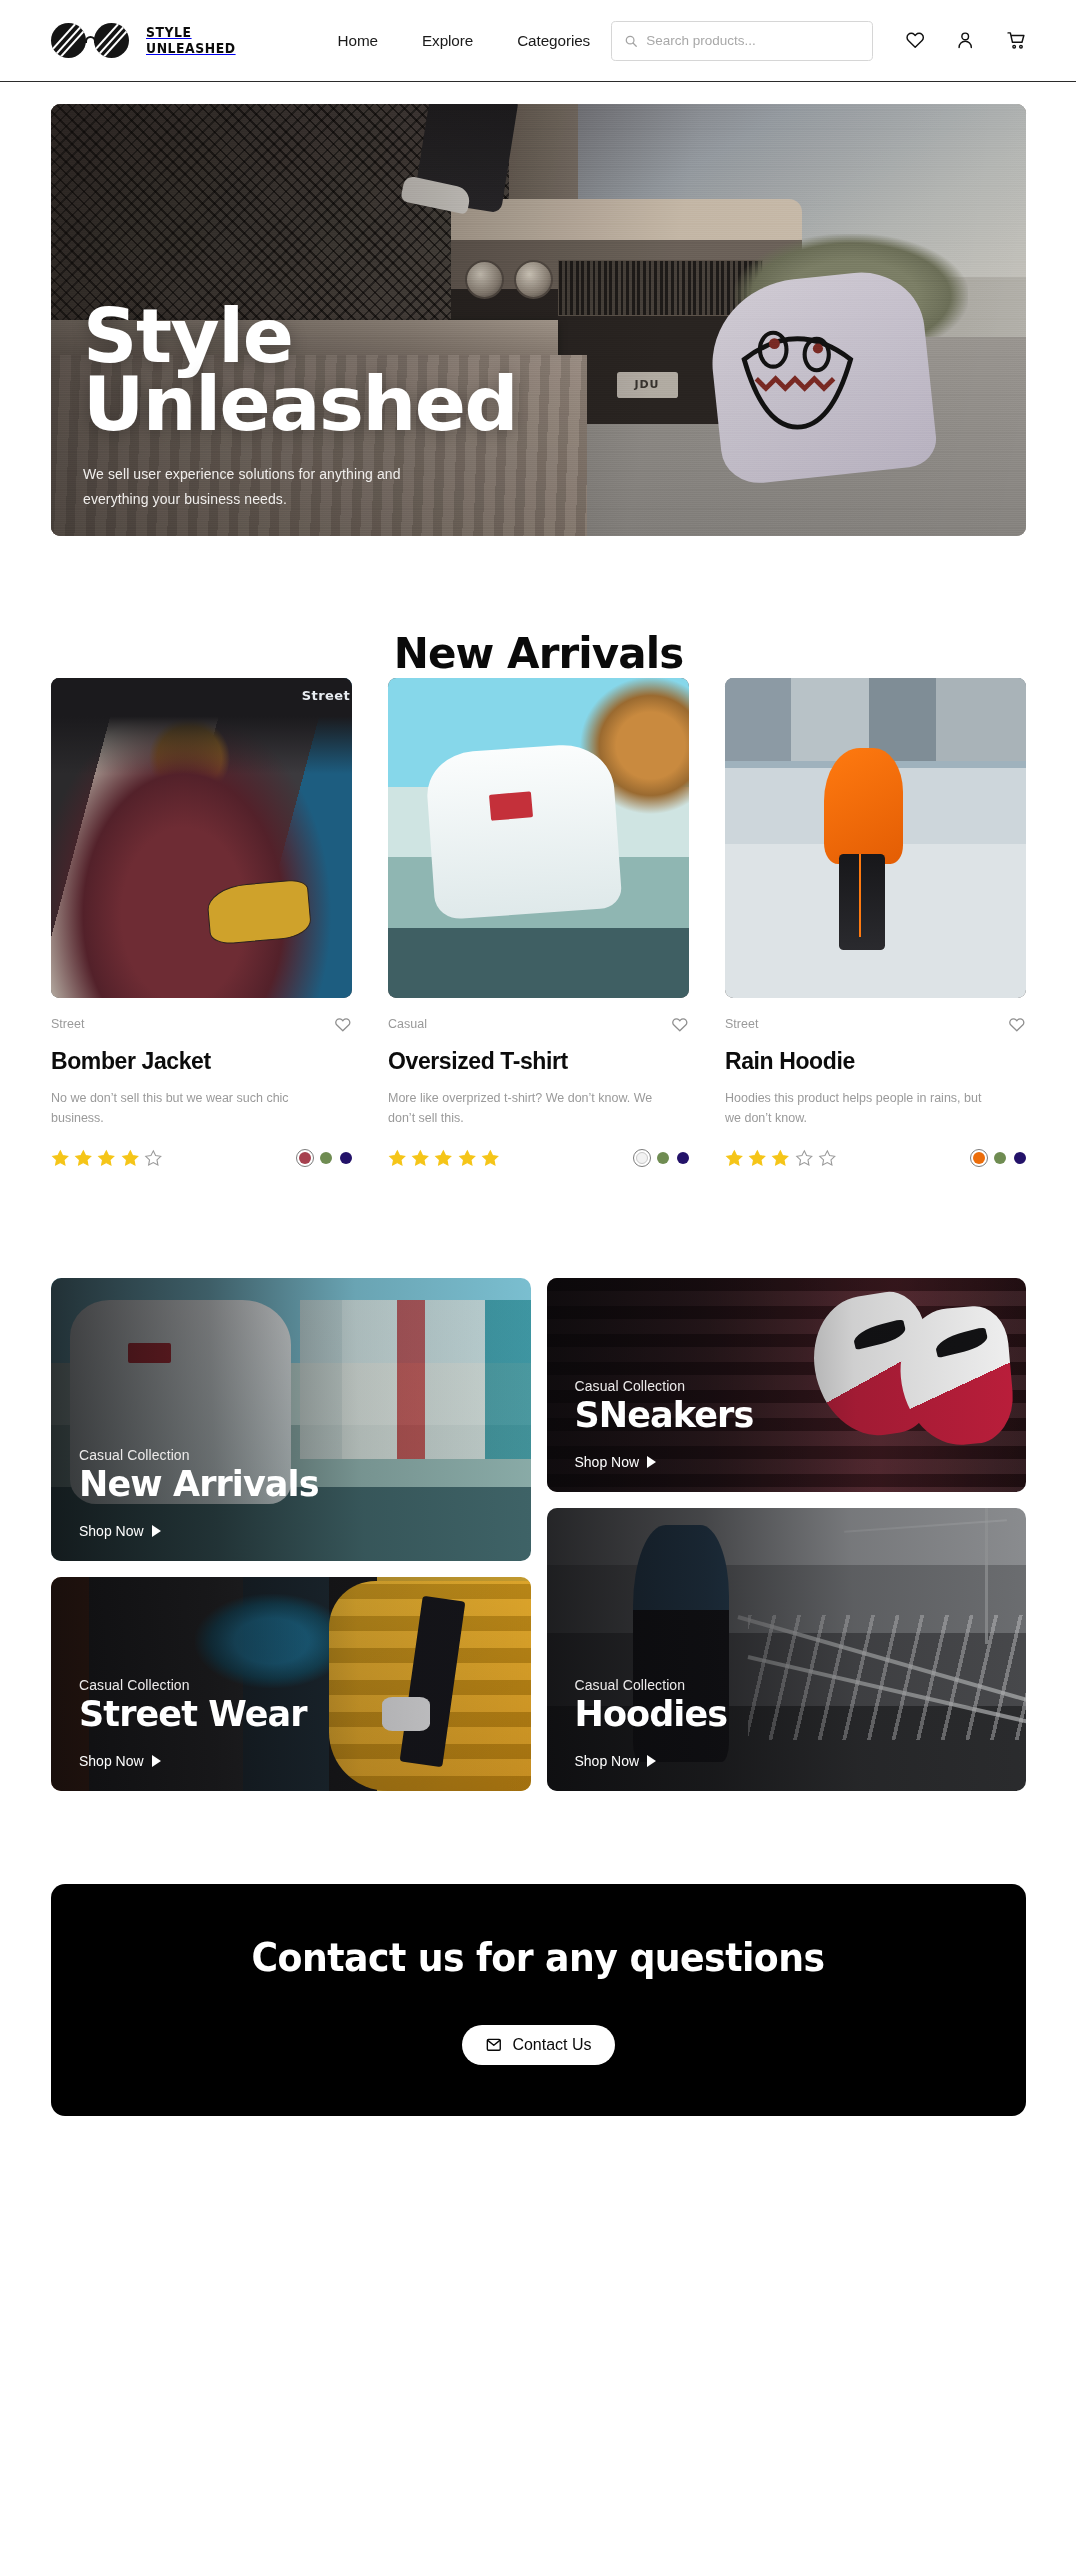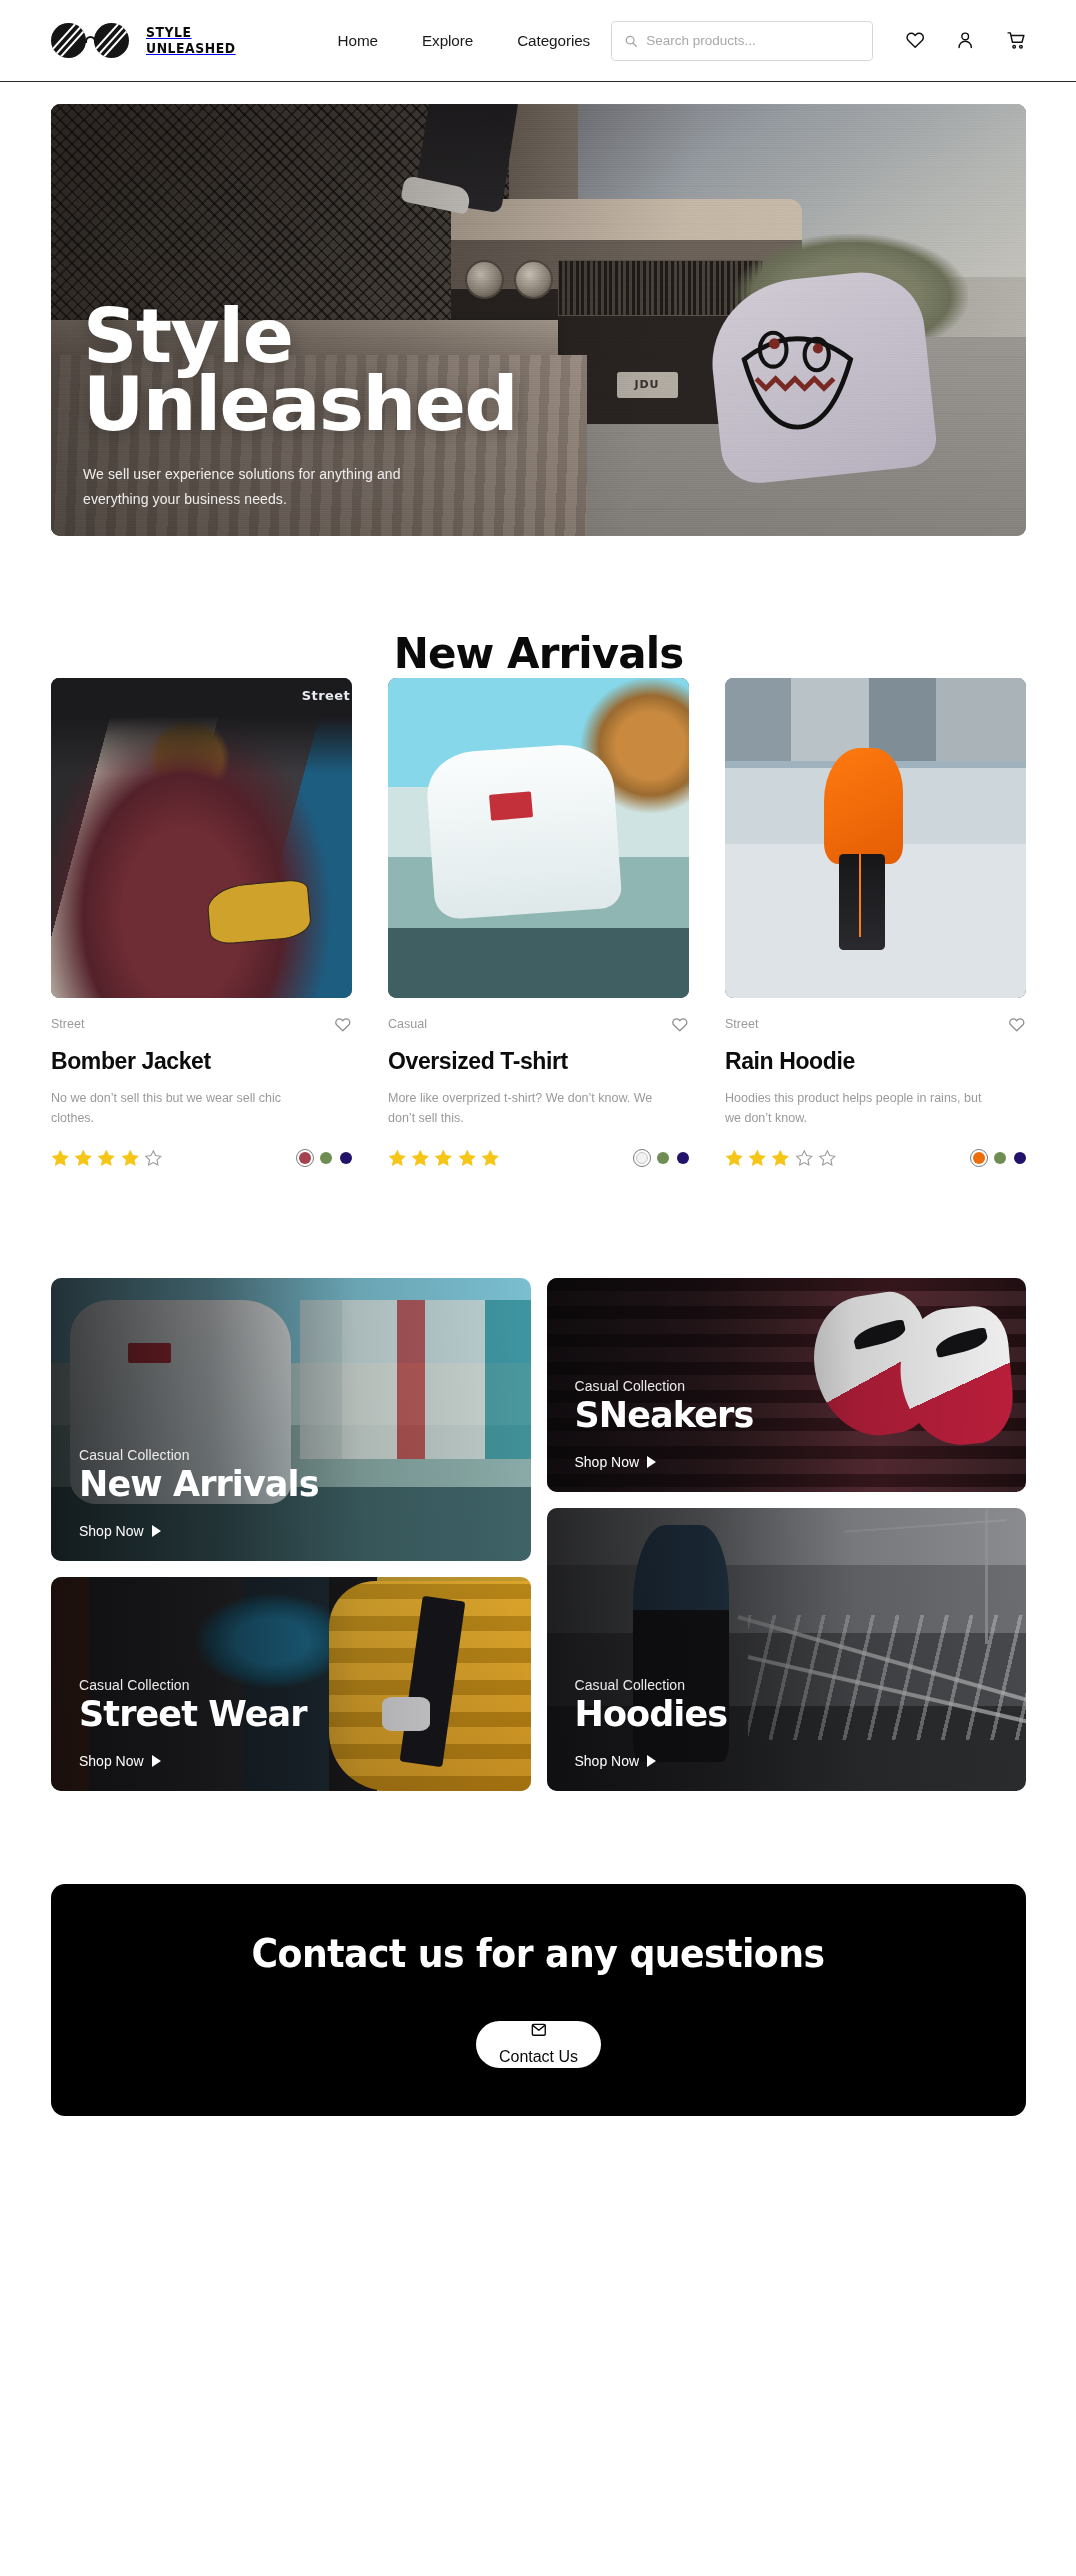--- a/index.html
+++ b/index.html
@@ -417,22 +417,22 @@
     display: flex; flex-direction: column; align-items: center; justify-content: center;
     gap: 45px;
   }
   .contact-title {
     font-family: "DejaVu Sans", sans-serif;
     color: #fff; font-weight: 700; font-size: 39px; letter-spacing: -0.6px;
     transform: scaleX(.93);
   }
   .contact-btn {
     background: #fff; color: #0a0a0a; border: 0; border-radius: 24px;
-    height: 47px; padding: 0 23px; display: flex; align-items: center; gap: 9.3px;
-    font-size: 16px; cursor: pointer; font-family: "Liberation Sans", sans-serif; flex-direction: column;
+    height: 40px; padding: 0 23px; display: flex; align-items: center; gap: 9.3px;
+    font-size: 16px; cursor: pointer; font-family: "Liberation Sans", sans-serif;
   }
   .contact-btn svg { width: 17.6px; height: 17.6px; }
 </style>
 </head>
 <body>
 
 <header class="header">
 
   <a class="brand" href="#">
     <span class="glasses">
@@ -540,21 +540,21 @@
           <div class="streetlbl">Street</div>
         </div>
       </div>
       <div class="card-meta">
         <span class="card-cat">Street</span>
         <svg class="heart-btn" viewBox="0 0 24 24" fill="none" stroke="#8f8f8f" stroke-width="1.8" stroke-linecap="round" stroke-linejoin="round">
           <path d="M12 20.2 3.9 12.3a4.9 4.9 0 0 1 0-7 4.9 4.9 0 0 1 7 0L12 6.5l1.1-1.2a4.9 4.9 0 0 1 7 0 4.9 4.9 0 0 1 0 7z"></path>
         </svg>
       </div>
       <h3 class="card-name">Bomber Jacket</h3>
-      <p class="card-desc">No we don’t sell this but we wear sell chic clothes.</p>
+      <p class="card-desc">No we don’t sell this but we wear such chic business.</p>
       <div class="card-foot">
         <div class="stars">
             <svg viewBox="0 0 24 24">
               <path d="M12 2.4l2.95 6.1 6.65.92-4.85 4.65 1.2 6.62L12 17.55 5.95 20.7l1.2-6.62L2.3 9.42l6.65-.92z" fill="#f5c518" stroke="#f5c518" stroke-width="1.4"></path>
             </svg>
             <svg viewBox="0 0 24 24">
               <path d="M12 2.4l2.95 6.1 6.65.92-4.85 4.65 1.2 6.62L12 17.55 5.95 20.7l1.2-6.62L2.3 9.42l6.65-.92z" fill="#f5c518" stroke="#f5c518" stroke-width="1.4"></path>
             </svg>
             <svg viewBox="0 0 24 24">
               <path d="M12 2.4l2.95 6.1 6.65.92-4.85 4.65 1.2 6.62L12 17.55 5.95 20.7l1.2-6.62L2.3 9.42l6.65-.92z" fill="#f5c518" stroke="#f5c518" stroke-width="1.4"></path>

